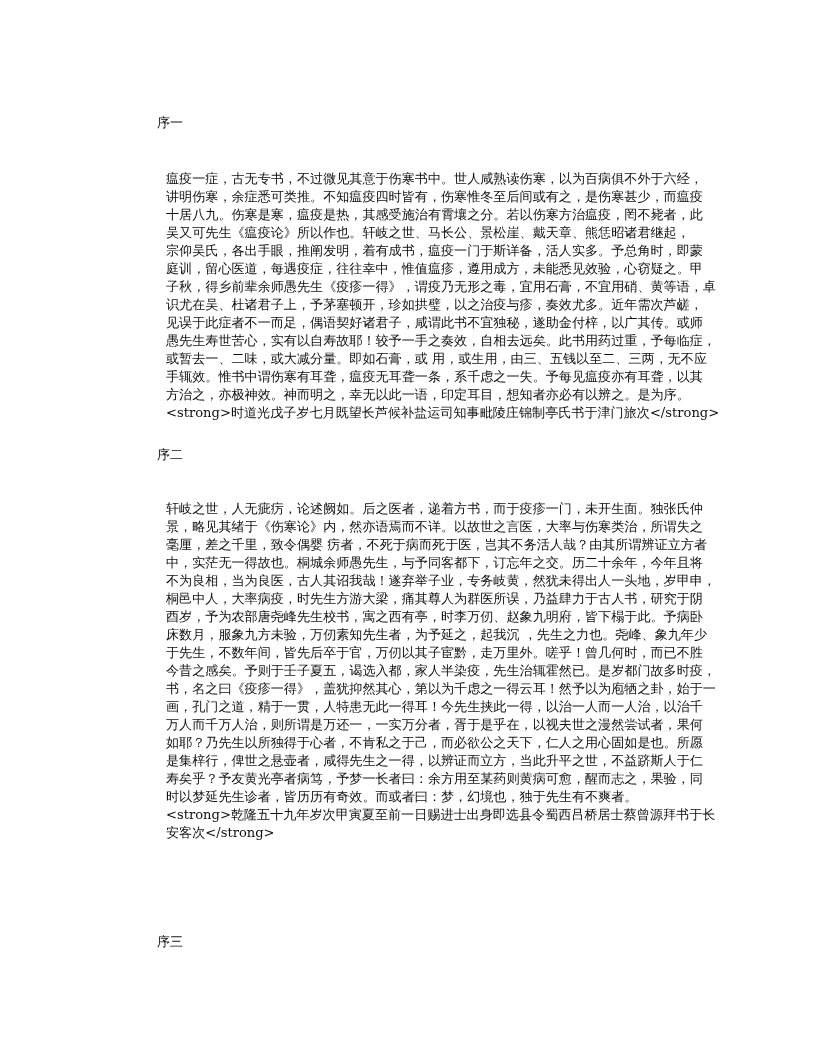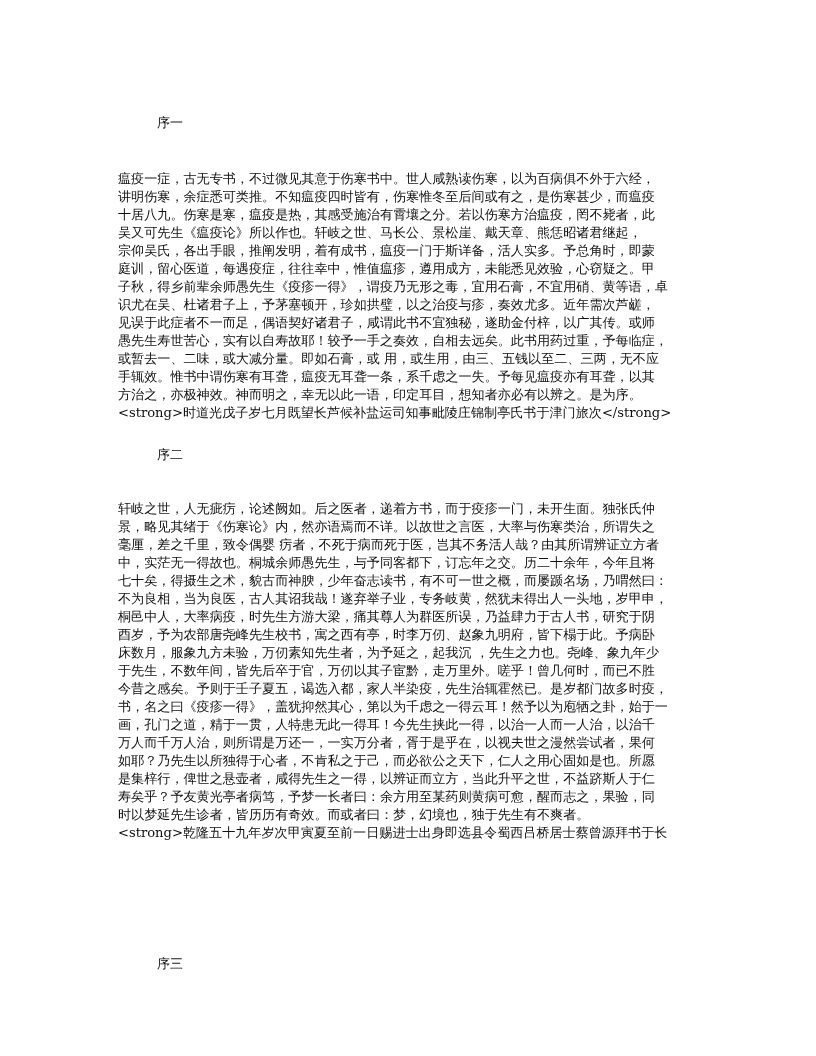--- a/index.html
+++ b/index.html
@@ -1,21 +1,21 @@
 <!DOCTYPE html>
 <html><head>
   <meta charset="utf-8">
   <style>
     html, body { margin: 0; padding: 0; background: #ffffff; }
     body { width: 816px; height: 1056px; position: relative; overflow: hidden;
       font-family: "DejaVu Serif", "Liberation Serif", serif; color: #111; }
     .page { position: absolute; left: 118px; top: 0; width: 590px; }
     .heading { position: absolute; left: 0; font-size: 13px; line-height: 18px; white-space: nowrap; margin-left: 39px; }
     .para { position: absolute; left: 0; width: 590px; font-size: 13.1px; line-height: 18px; }
-    .line { display: block; white-space: nowrap; height: 18px; letter-spacing: 0px; }
+    .line { display: block; white-space: nowrap; height: 18px; letter-spacing: 0px; margin-left: 48px; }
   </style>
 </head>
 <body>
 
 <div class="page">
   <div class="heading" style="top:114px">序一</div>
   <div class="para" style="top:170px">
     <span class="line">瘟疫一症，古无专书，不过微见其意于伤寒书中。世人咸熟读伤寒，以为百病俱不外于六经，</span>
     <span class="line">讲明伤寒，余症悉可类推。不知瘟疫四时皆有，伤寒惟冬至后间或有之，是伤寒甚少，而瘟疫</span>
     <span class="line">十居八九。伤寒是寒，瘟疫是热，其感受施治有霄壤之分。若以伤寒方治瘟疫，罔不毙者，此</span>
@@ -31,31 +31,31 @@
     <span class="line">方治之，亦极神效。神而明之，幸无以此一语，印定耳目，想知者亦必有以辨之。是为序。</span>
     <span class="line">&lt;strong&gt;时道光戊子岁七月既望长芦候补盐运司知事毗陵庄锦制亭氏书于津门旅次&lt;/strong&gt;</span>
   </div>
 
   <div class="heading" style="top:446px">序二</div>
   <div class="para" style="top:500px">
     <span class="line">轩岐之世，人无疵疠，论述阙如。后之医者，递着方书，而于疫疹一门，未开生面。独张氏仲</span>
     <span class="line">景，略见其绪于《伤寒论》内，然亦语焉而不详。以故世之言医，大率与伤寒类治，所谓失之</span>
     <span class="line">毫厘，差之千里，致令偶婴 疠者，不死于病而死于医，岂其不务活人哉？由其所谓辨证立方者</span>
     <span class="line">中，实茫无一得故也。桐城余师愚先生，与予同客都下，订忘年之交。历二十余年，今年且将</span>
-    <span class="line">七十矣，得摄生之术，貌古而神腴，少年奋志读书，有不可一世之概，而屡踬名场，乃喟然曰：</span>
     <span class="line">不为良相，当为良医，古人其诏我哉！遂弃举子业，专务岐黄，然犹未得出人一头地，岁甲申，</span>
     <span class="line">桐邑中人，大率病疫，时先生方游大梁，痛其尊人为群医所误，乃益肆力于古人书，研究于阴</span>
     <span class="line">酉岁，予为农部唐尧峰先生校书，寓之西有亭，时李万仞、赵象九明府，皆下榻于此。予病卧</span>
     <span class="line">床数月，服象九方未验，万仞素知先生者，为予延之，起我沉 ，先生之力也。尧峰、象九年少</span>
     <span class="line">于先生，不数年间，皆先后卒于官，万仞以其子宦黔，走万里外。嗟乎！曾几何时，而已不胜</span>
     <span class="line">今昔之感矣。予则于壬子夏五，谒选入都，家人半染疫，先生治辄霍然已。是岁都门故多时疫，</span>
     <span class="line">书，名之曰《疫疹一得》，盖犹抑然其心，第以为千虑之一得云耳！然予以为庖牺之卦，始于一</span>
     <span class="line">画，孔门之道，精于一贯，人特患无此一得耳！今先生挟此一得，以治一人而一人治，以治千</span>
     <span class="line">万人而千万人治，则所谓是万还一，一实万分者，胥于是乎在，以视夫世之漫然尝试者，果何</span>
     <span class="line">如耶？乃先生以所独得于心者，不肯私之于己，而必欲公之天下，仁人之用心固如是也。所愿</span>
     <span class="line">是集梓行，俾世之悬壶者，咸得先生之一得，以辨证而立方，当此升平之世，不益跻斯人于仁</span>
     <span class="line">寿矣乎？予友黄光亭者病笃，予梦一长者曰：余方用至某药则黄病可愈，醒而志之，果验，同</span>
     <span class="line">时以梦延先生诊者，皆历历有奇效。而或者曰：梦，幻境也，独于先生有不爽者。</span>
     <span class="line">&lt;strong&gt;乾隆五十九年岁次甲寅夏至前一日赐进士出身即选县令蜀西吕桥居士蔡曾源拜书于长</span>
+    <span class="line">安客次&lt;/strong&gt;</span>
   </div>
 
-  <div class="heading" style="top:955px">序三</div>
+  <div class="heading" style="top:933px">序三</div>
 </div>
 
 </body></html>

